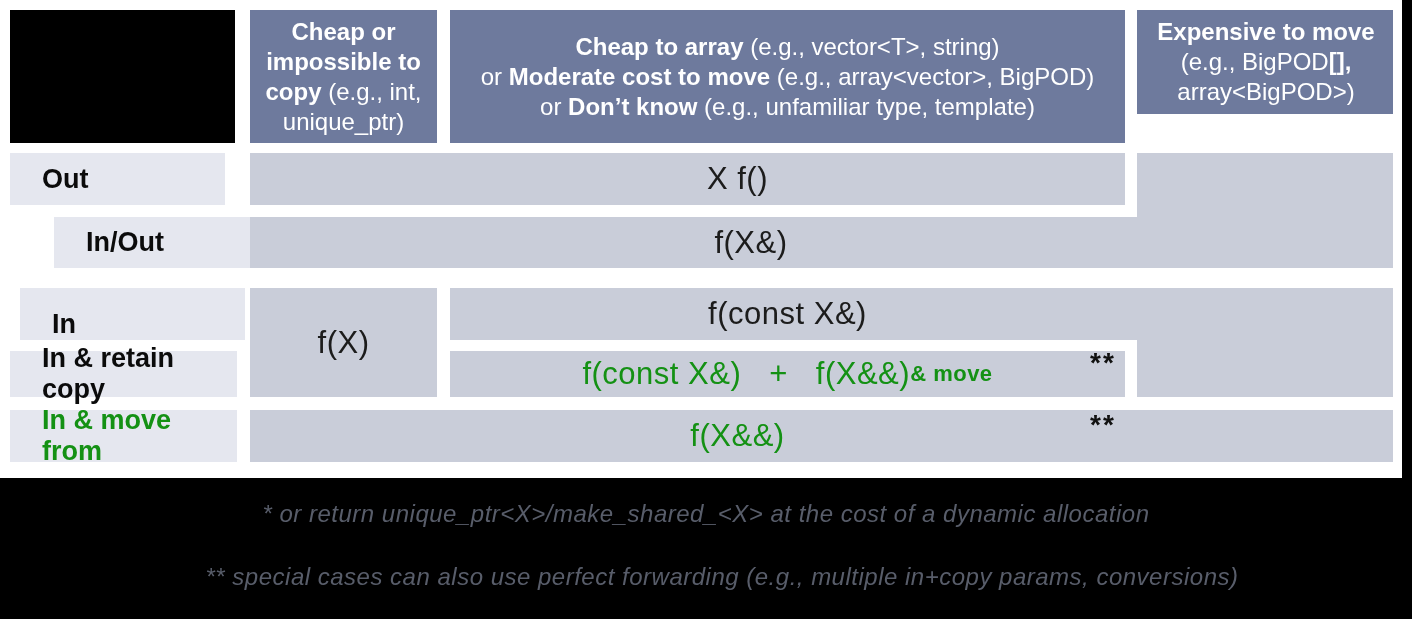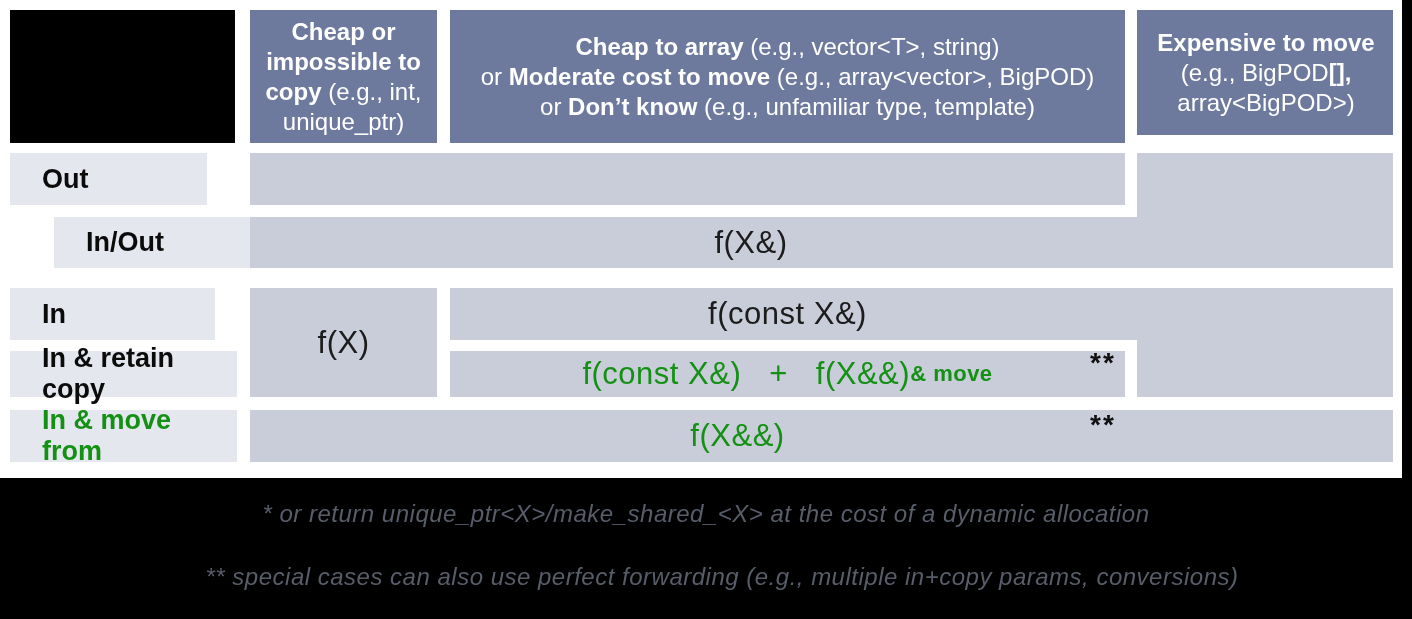--- a/index.html
+++ b/index.html
@@ -48,50 +48,53 @@
   <div class="abs hdr" style="left:250px;top:10px;width:187px;height:133px;">
     <div><b>Cheap or impossible to copy</b><span> (e.g., int, unique_ptr)</span></div>
   </div>
 
   <div class="abs hdr" style="left:450px;top:10px;width:675px;height:133px;">
     <div class="ln"><b>Cheap to array</b><span> (e.g., vector&lt;T&gt;, string)</span></div>
     <div class="ln"><span>or </span><b>Moderate cost to move</b><span> (e.g., array&lt;vector&gt;, BigPOD)</span></div>
     <div class="ln"><span>or </span><b>Don’t know</b><span> (e.g., unfamiliar type, template)</span></div>
   </div>
 
-  <div class="abs hdr" style="left:1137px;top:10px;width:256px;height:125px;padding-left:8px;">
+  <div class="abs hdr" style="left:1137px;top:10px;width:256px;height:104px;padding-left:8px;">
     <div class="ln"><b>Expensive to move</b></div>
     <div><span>(e.g., BigPOD</span><b>[],</b><span> array&lt;BigPOD&gt;)</span></div>
   </div>
 
-  <div class="abs rowlabel" style="left:10px;top:153px;width:197px;height:52px;">
+  <div class="abs rowlabel" style="left:10px;top:153px;width:215px;height:52px;">
       <span>Out</span>
     </div>
   <div class="abs rowlabel" style="left:10px;top:217px;width:227px;height:51px;margin-left:44px;">
       <span>In/Out</span>
     </div>
-  <div class="abs rowlabel" style="left:10px;top:288px;width:205px;height:52px;">
+  <div class="abs rowlabel" style="left:20px;top:288px;width:225px;height:52px;align-items:flex-end;">
       <span>In</span>
     </div>
   <div class="abs rowlabel" style="left:10px;top:351px;width:227px;height:46px;">
       <span>In &amp; retain copy</span>
     </div>
   <div class="abs rowlabel green" style="left:10px;top:410px;width:227px;height:52px;color:var(--green);">
       <span>In &amp; move from</span>
     </div>
 
   <div class="abs bg" style="left:250px;top:153px;width:875px;height:52px;"></div>
   <div class="abs bg" style="left:1137px;top:153px;width:256px;height:115px;"></div>
   <div class="abs bg" style="left:250px;top:217px;width:1143px;height:51px;"></div>
   <div class="abs bg" style="left:250px;top:288px;width:187px;height:109px;"></div>
   <div class="abs bg" style="left:450px;top:288px;width:943px;height:52px;"></div>
   <div class="abs bg" style="left:1137px;top:340px;width:256px;height:57px;"></div>
   <div class="abs bg" style="left:450px;top:351px;width:675px;height:46px;"></div>
   <div class="abs bg" style="left:250px;top:410px;width:1143px;height:52px;"></div>
 
+  <div class="abs code" style="left:250px;top:153px;width:975px;height:52px;">
+      <span>X f()</span>
+    </div>
 
   <div class="abs code" style="left:250px;top:217px;width:975px;height:51px;padding-left:27px;">
       <span>f(X&amp;)</span>
     </div>
 
   <div class="abs code" style="left:250px;top:288px;width:187px;height:109px;">
       <span>f(X)</span>
     </div>
 
   <div class="abs code" style="left:450px;top:288px;width:675px;height:52px;">

